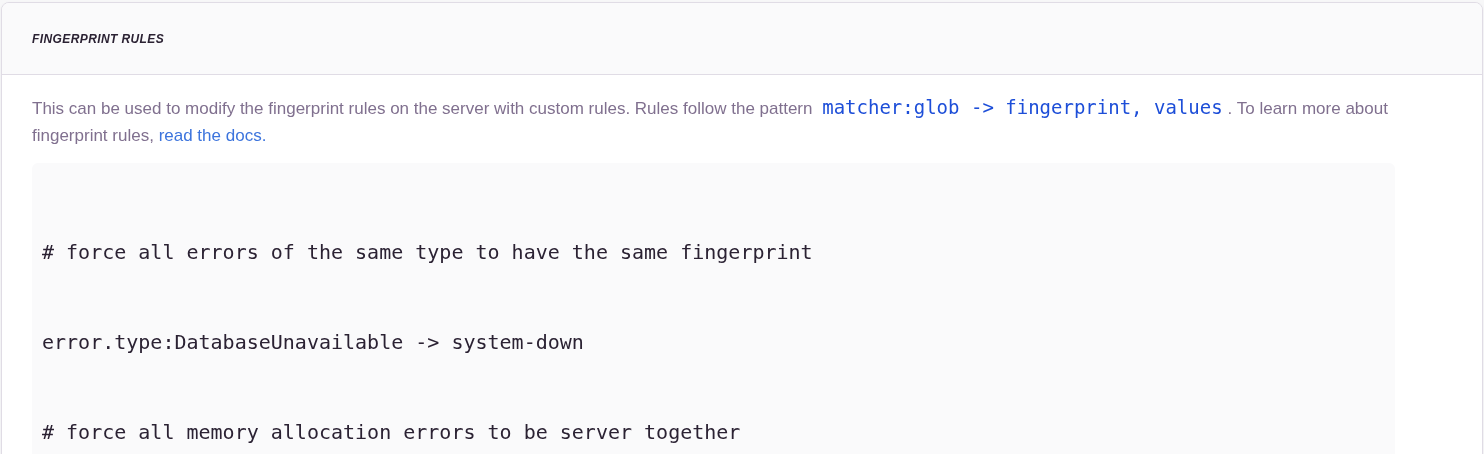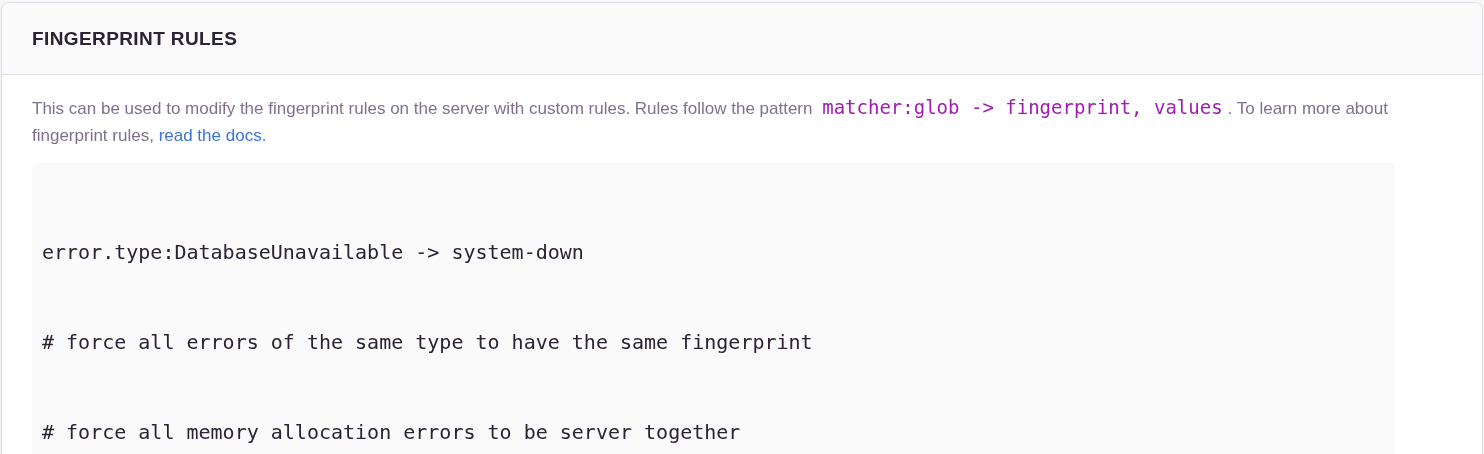--- a/index.html
+++ b/index.html
@@ -19,39 +19,40 @@
   }
   .panel-header {
     height: 72px;
     display: flex;
     align-items: center;
     padding: 0 30px;
     background: #fafafb;
     border-bottom: 1px solid #e0dce5;
   }
   .panel-title {
-    font-size: 19px;
+    font-size: 12px;
     font-weight: 700;
     letter-spacing: 0.4px;
     color: #2b2233;
     text-transform: uppercase;
+    font-style: italic;
   }
   .panel-body {
     padding: 19px 30px 23px 30px;
   }
   .help-text {
     margin: 0 57px 0 0;
     font-size: 17px;
     line-height: 27px;
     color: #80708f;
   }
   .help-text code {
     font-family: "DejaVu Sans Mono", monospace;
     font-size: 19px;
-    color: #a21caf;
+    color: #1d4ed8;
     padding: 0 5px;
   }
   .docs-link {
     color: #3c74dd;
     text-decoration: none;
     cursor: pointer;
   }
   .example-block {
     margin: 14px 57px 0 0;
     background: #fafafb;
@@ -74,20 +75,20 @@
     <span class="panel-title">FINGERPRINT RULES</span>
   </div>
 
   <div class="panel-body">
 
     <p class="help-text"><span>This can be used to modify the fingerprint rules on the server with custom rules. Rules follow the pattern</span>
       <code>matcher:glob -&gt; fingerprint, values</code><span>. To learn more about fingerprint rules,</span>
       <a class="docs-link">read the docs.</a></p>
 
     <div class="example-block">
+      <div># force all errors of the same type to have the same fingerprint</div>
       <div>error.type:DatabaseUnavailable -&gt; system-down</div>
-      <div># force all errors of the same type to have the same fingerprint</div>
       <div># force all memory allocation errors to be server together</div>
       
     </div>
 
   </div>
 </div>
 
 </body></html>

